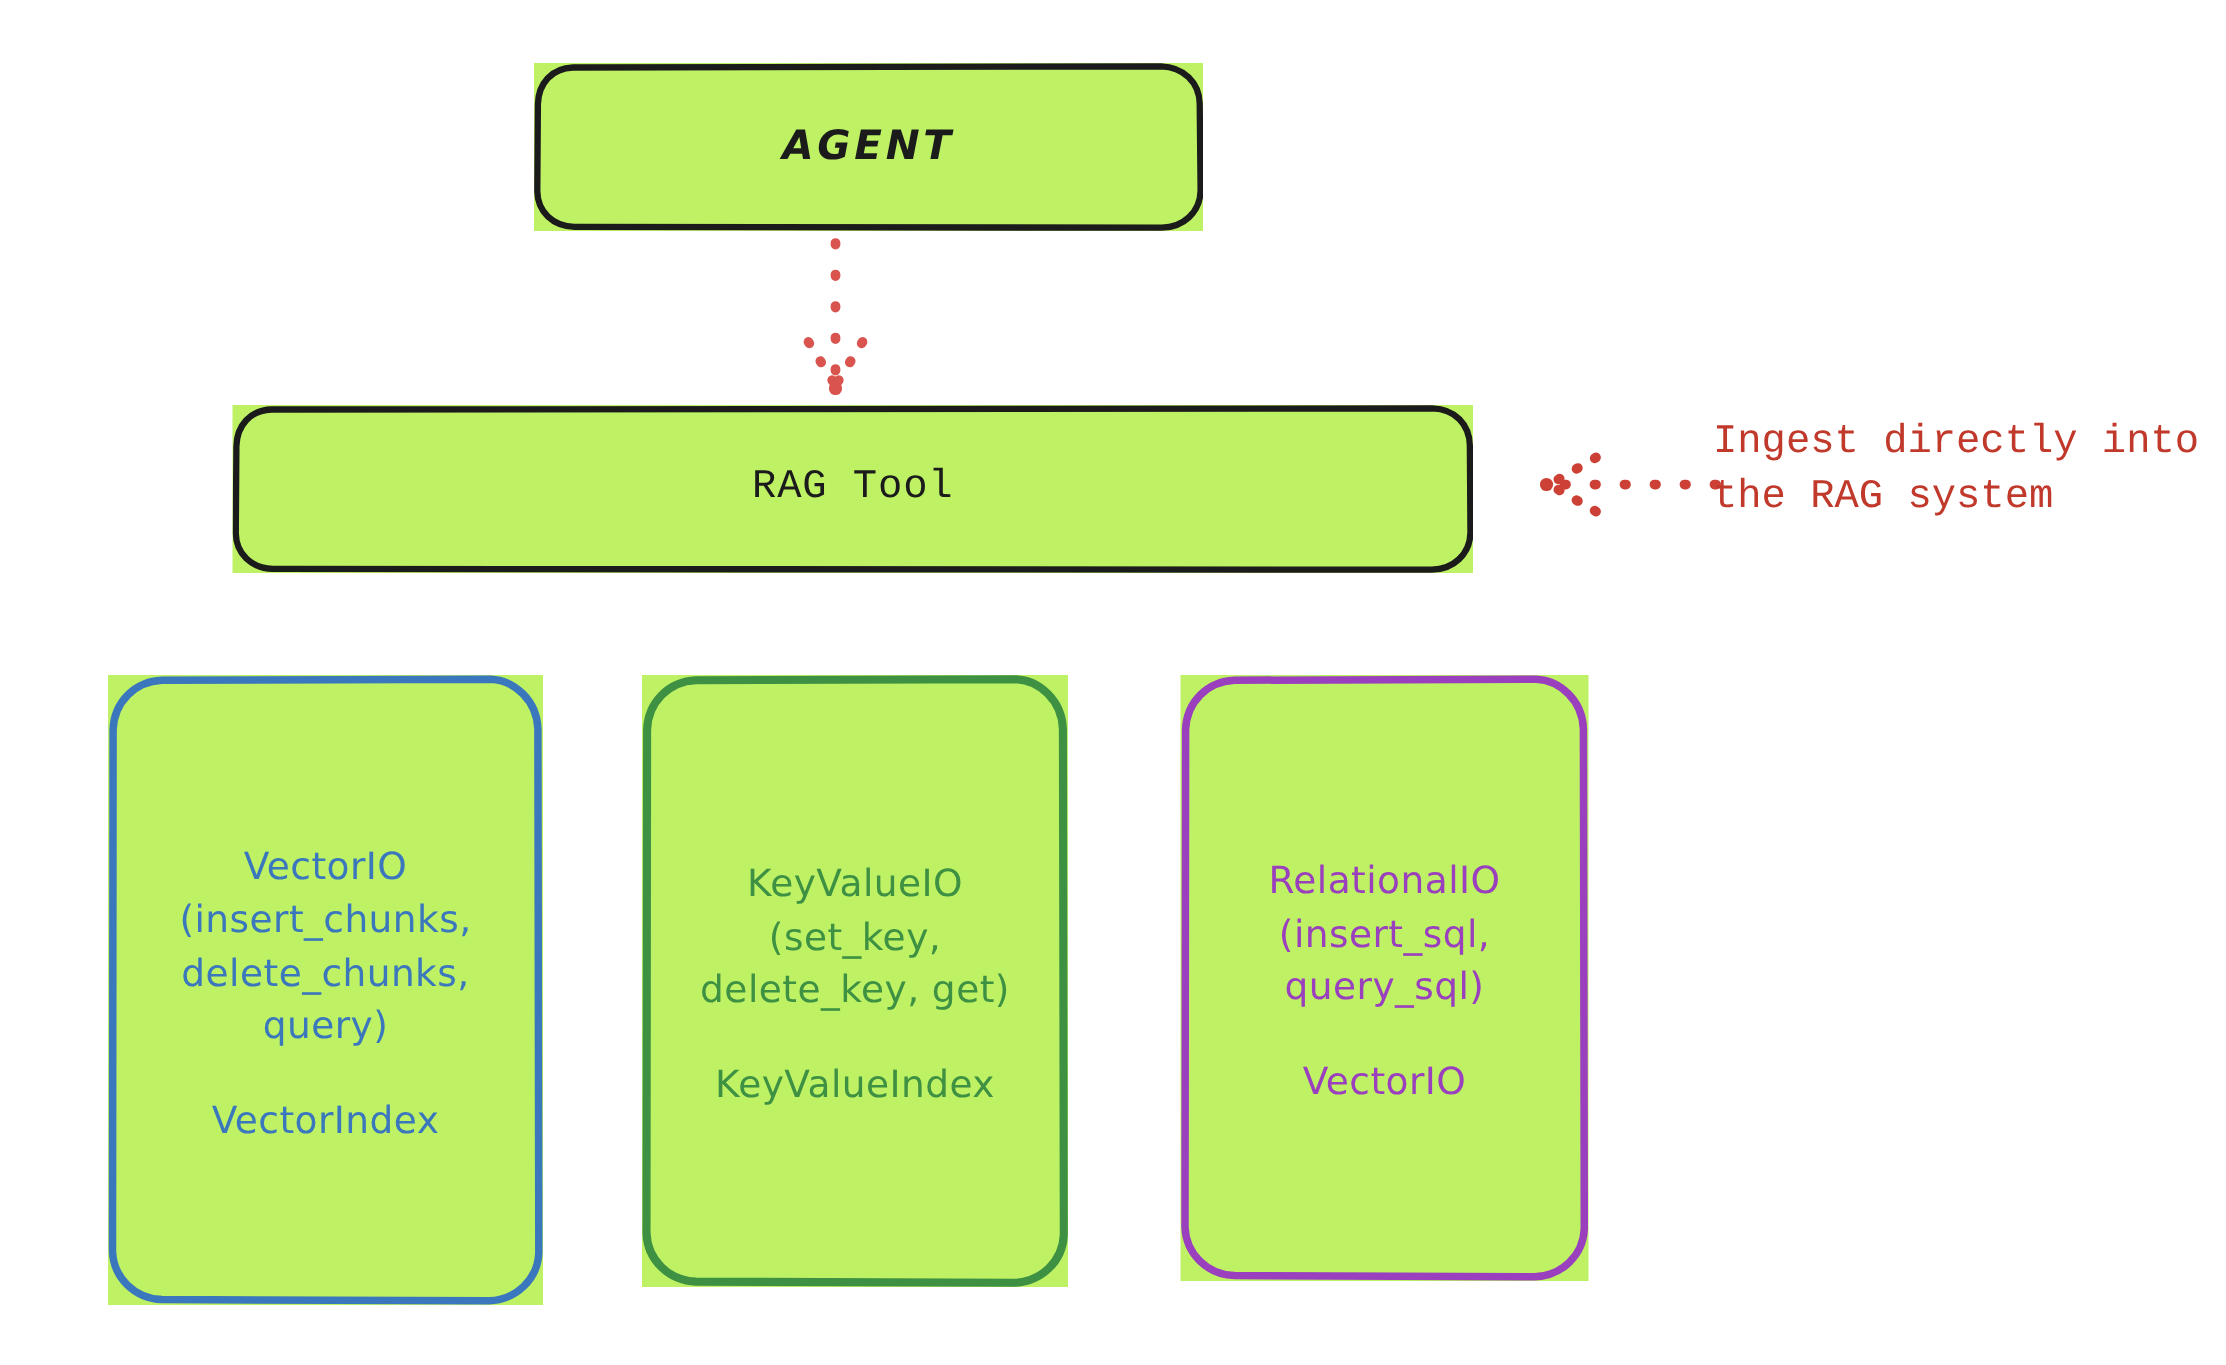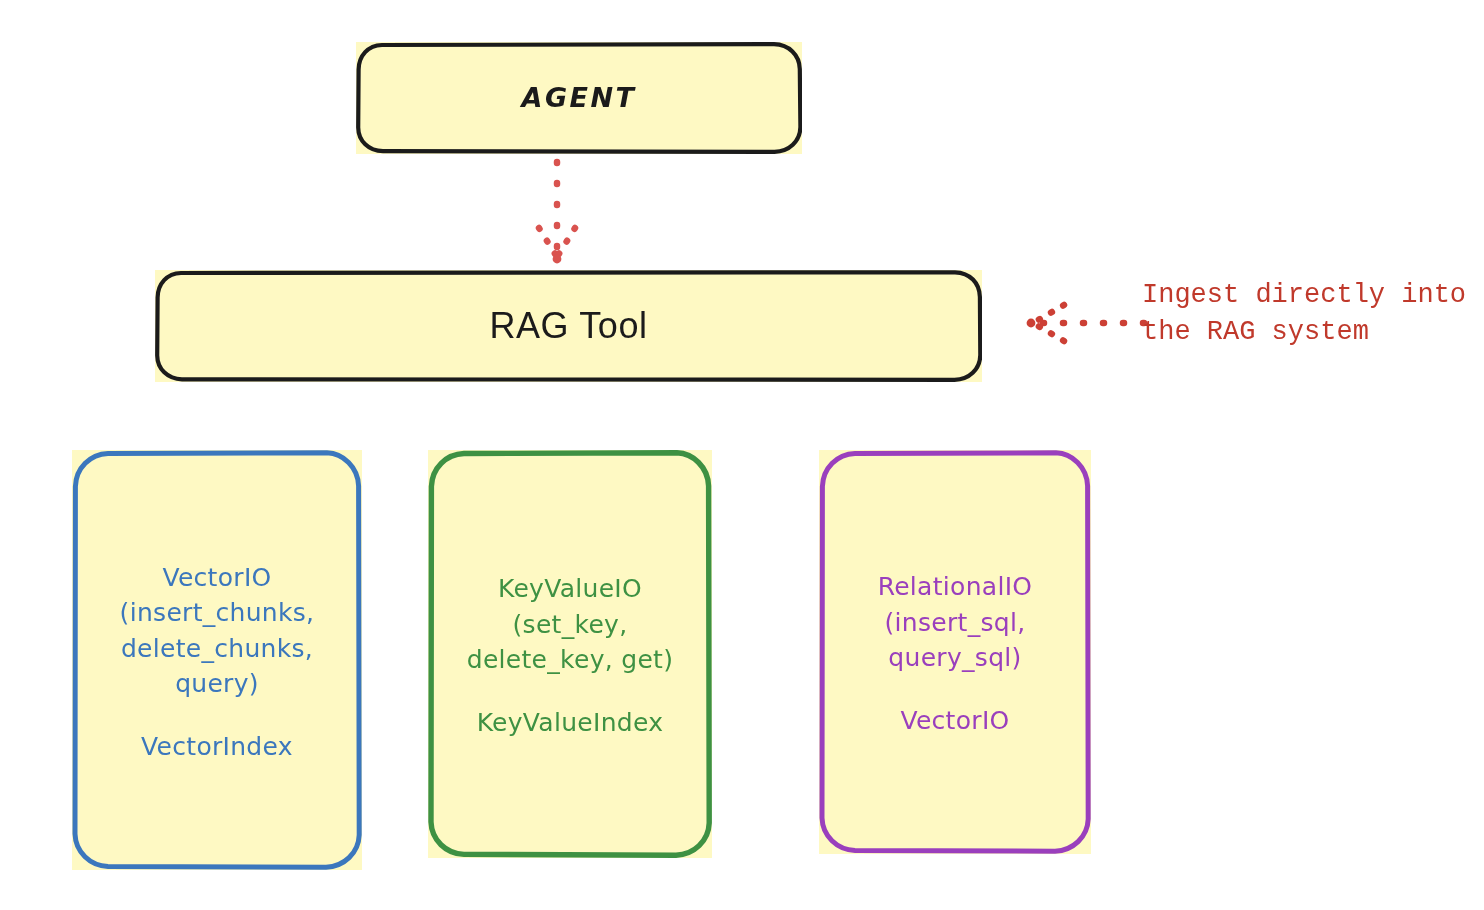--- a/index.html
+++ b/index.html
@@ -17,21 +17,21 @@
     background: #ffffff;
     overflow: hidden;
   }
   .node {
     position: absolute;
     box-sizing: border-box;
     display: flex;
     flex-direction: column;
     align-items: center;
     justify-content: center;
-    background: #fef9c3;
+    background: #bef264;
   }
   .node-label {
     text-align: center;
     line-height: 1.30;
     white-space: pre-line;
   }
 
   
   #agent-node {
     left: 356px;
@@ -51,22 +51,22 @@
 
   
   #rag-tool-node {
     left: 155px;
     top: 270px;
     width: 827px;
     height: 112px;
   }
   #rag-tool-node .sketch { stroke: #1b1b1b; }
   #rag-tool-node .node-label {
-    font-family: Liberation Sans, sans-serif;
-    font-size: 36px;
+    font-family: Liberation Mono, monospace;
+    font-size: 27px;
     letter-spacing: 0.6px;
     color: #1b1b1b;
   }
 
   
   .io-node .node-label {
     font-family: "DejaVu Sans", sans-serif;
     font-size: 25px;
     letter-spacing: 0.3px;
     line-height: 1.42;
@@ -96,21 +96,20 @@
   }
   #key-value-io-node .sketch { stroke: #3e9143; }
   #key-value-io-node .node-label,
   #key-value-io-node .io-sub { color: #3e9143; }
 
   #relational-io-node {
     left: 787px;
     top: 450px;
     width: 272px;
     height: 404px;
-    margin-left: 32px;
   }
   #relational-io-node .sketch { stroke: #9a3fbd; }
   #relational-io-node .node-label,
   #relational-io-node .io-sub { color: #9a3fbd; }
 
   .io-gap { height: 30px; }
 
   .sketch-wrap {
     position: absolute;
     inset: 0;

